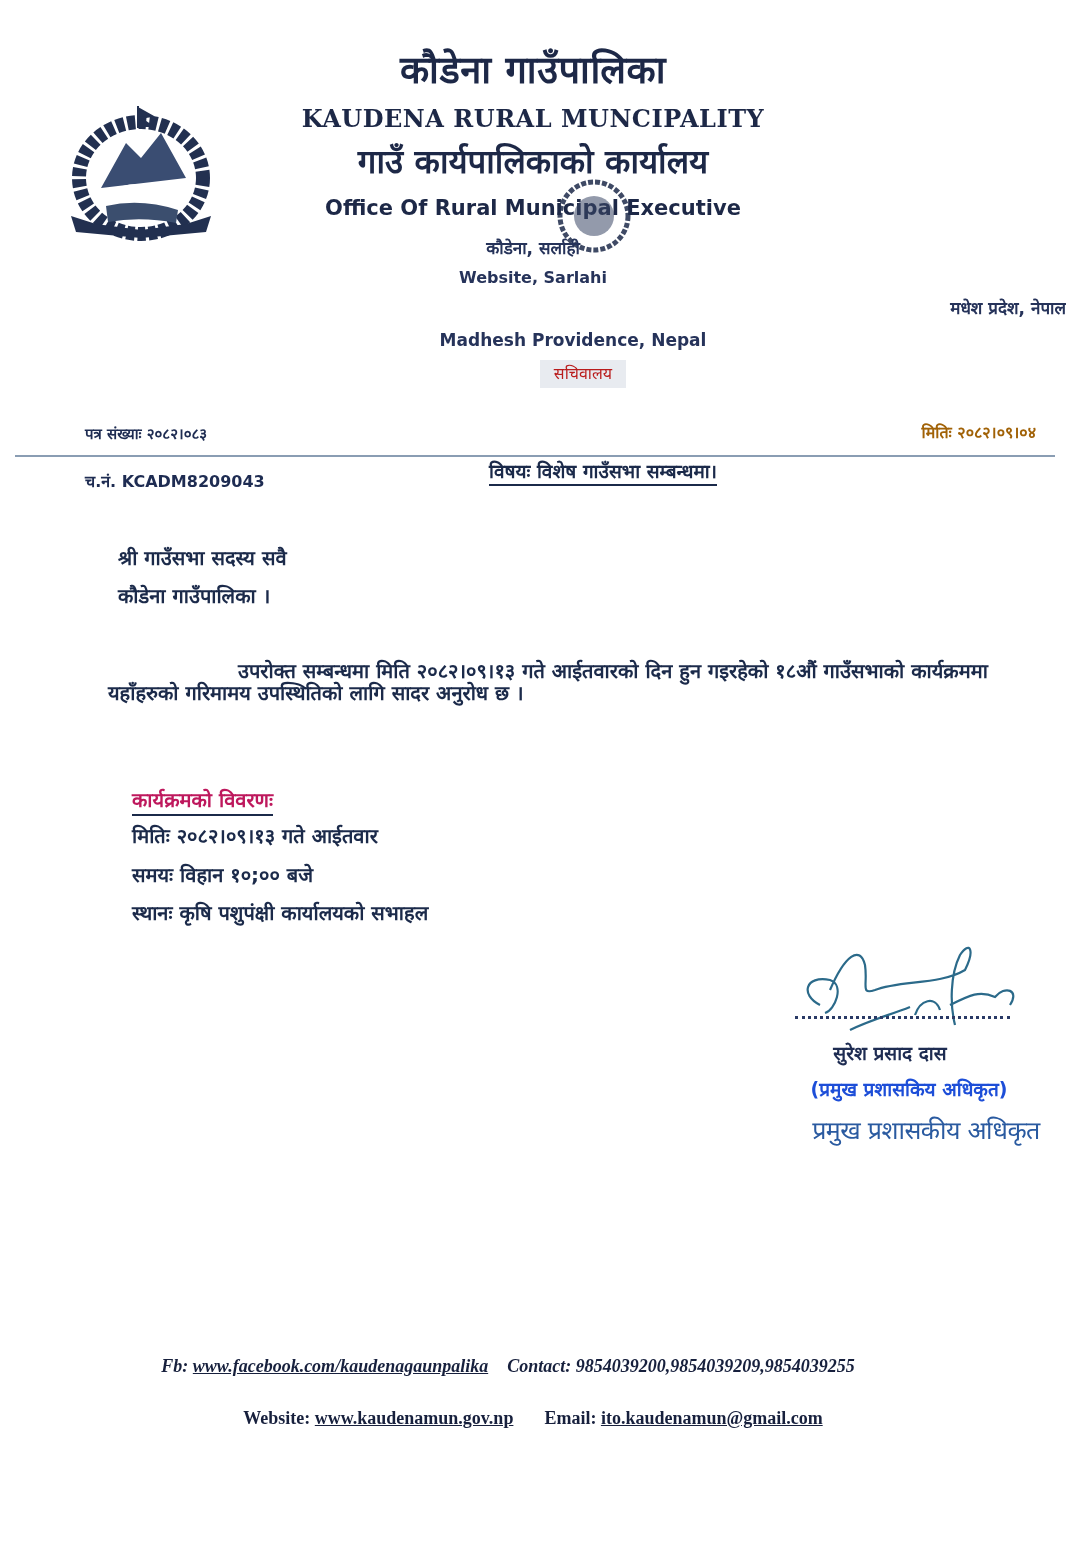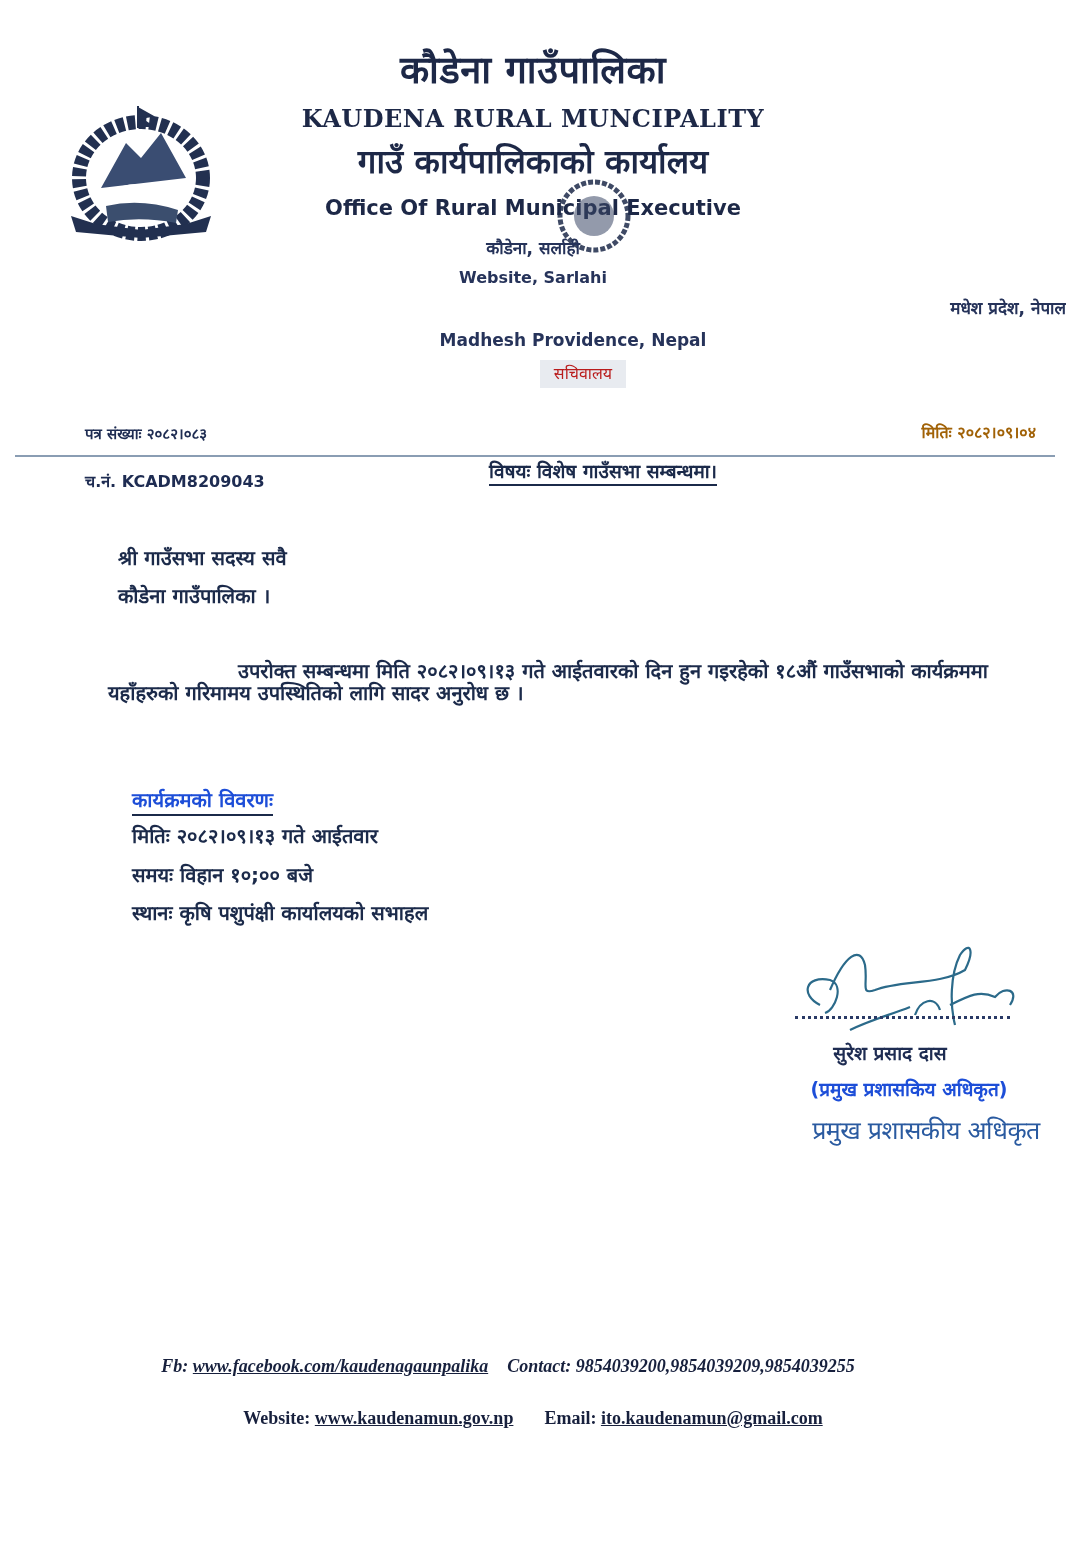--- a/index.html
+++ b/index.html
@@ -33,21 +33,21 @@
              color: #1b2a4a; }
   .subject span { border-bottom: 2px solid #1b2a4a; padding-bottom: 2px; }
 
   .addressee { left: 118px; font-size: 20px; font-weight: bold; color: #1b2a4a; }
   .a1 { top: 544px; }
   .a2 { top: 582px; }
 
   .para { left: 108px; width: 912px; font-size: 20px; font-weight: bold; color: #1b2a4a; line-height: 22px; }
   .p1 { top: 660px; text-indent: 130px; }
 
-  .details-h { left: 132px; top: 786px; font-size: 20px; font-weight: bold; color: #1d4ed8;
+  .details-h { left: 132px; top: 786px; font-size: 20px; font-weight: bold; color: #be185d;
                border-bottom: 2px solid #1b2a4a; padding-bottom: 1px; }
   .det { left: 132px; font-size: 20px; font-weight: bold; color: #1b2a4a; }
   .d1 { top: 822px; }
   .d2 { top: 861px; }
   .d3 { top: 899px; }
 
   .sig-svg { left: 790px; top: 935px; width: 240px; height: 100px; }
   .sig-dots { left: 795px; top: 1016px; width: 215px; border-top: 3px dotted #2a3a66; }
   .sig-name { left: 790px; top: 1040px; width: 200px; text-align: center; font-size: 19px; font-weight: bold; color: #1e2c52; }
   .sig-title { left: 776px; top: 1076px; width: 266px; text-align: center; font-size: 19px; font-weight: bold; color: #1d4ed8; }

